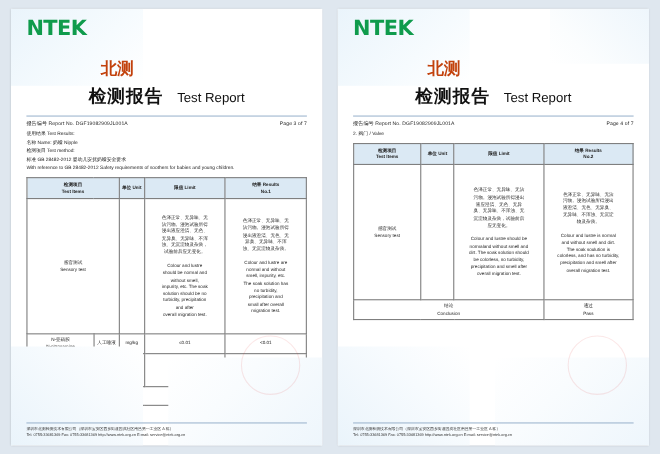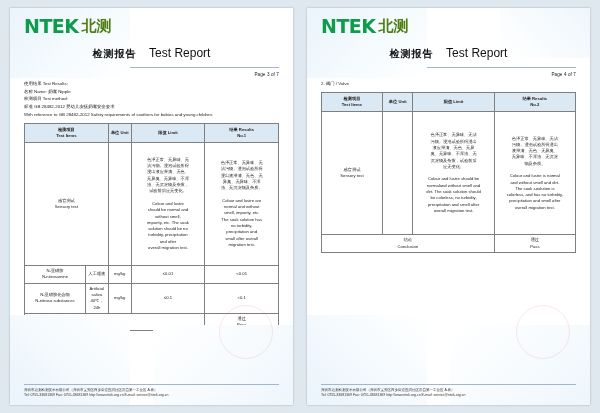--- a/index.html
+++ b/index.html
@@ -23,25 +23,25 @@
   .wash-tl{position:absolute;left:0;top:0;width:120px;height:70px;
     background:linear-gradient(135deg,#eaf4fb 0%,#f6fbfe 60%,#ffffff 100%);}
   .wash-bl{position:absolute;left:0;bottom:0;width:120px;height:90px;
     background:linear-gradient(45deg,#eaf4fb 0%,#f7fbfe 60%,#ffffff 100%);}
   .wash-br{position:absolute;right:0;bottom:0;width:140px;height:80px;
     background:linear-gradient(315deg,#eef6fc 0%,#f9fcfe 60%,#ffffff 100%);}
   .wash-tr{position:absolute;right:0;top:0;width:90px;height:50px;
     background:linear-gradient(225deg,#eef6fc 0%,#fbfdfe 70%,#ffffff 100%);}
 
   .hdr{position:relative;padding:9px 14px 0 14px;}
-  .logo-row{display:flex;align-items:flex-start;gap:2px;}
+  .logo-row{display:flex;align-items:flex-start;gap:12px;}
   .logo-n{font-family:"DejaVu Sans", sans-serif;font-weight:bold;font-size:19px;color:#0f9b4c;letter-spacing:-.5px;line-height:1;}
-  .logo-cn{font-family:"DejaVu Sans", sans-serif;font-weight:bold;font-size:15px;color:#4d7c0f;line-height:1.2;margin-left:1px;}
+  .logo-cn{font-family:"DejaVu Sans", sans-serif;font-weight:bold;font-size:15px;color:#c2410c;line-height:1.2;margin-left:1px;margin-top:36px;}
   .title-row{text-align:center;margin-top:7px;}
-  .title-cn{font-family:"DejaVu Sans", sans-serif;font-size:10px;font-weight:bold;color:#111;letter-spacing:1px;}
+  .title-cn{font-family:"DejaVu Sans", sans-serif;font-size:16px;font-weight:bold;color:#111;letter-spacing:1px;}
   .title-en{font-size:12px;font-weight:normal;color:#111;margin-left:8px;}
   .rule{height:1px;background:#9fb7cf;margin:6px 14px 0 14px;}
 
   .meta{display:flex;justify-content:space-between;font-size:4.6px;color:#222;
         padding:4px 14px 0 14px;}
   .meta .left{letter-spacing:.1px;}
   .meta .right{letter-spacing:.1px;}
 
   .body{padding:3px 14px 0 14px;}
   .line{font-size:4.4px;color:#222;line-height:1.75;white-space:nowrap;overflow:hidden;}

